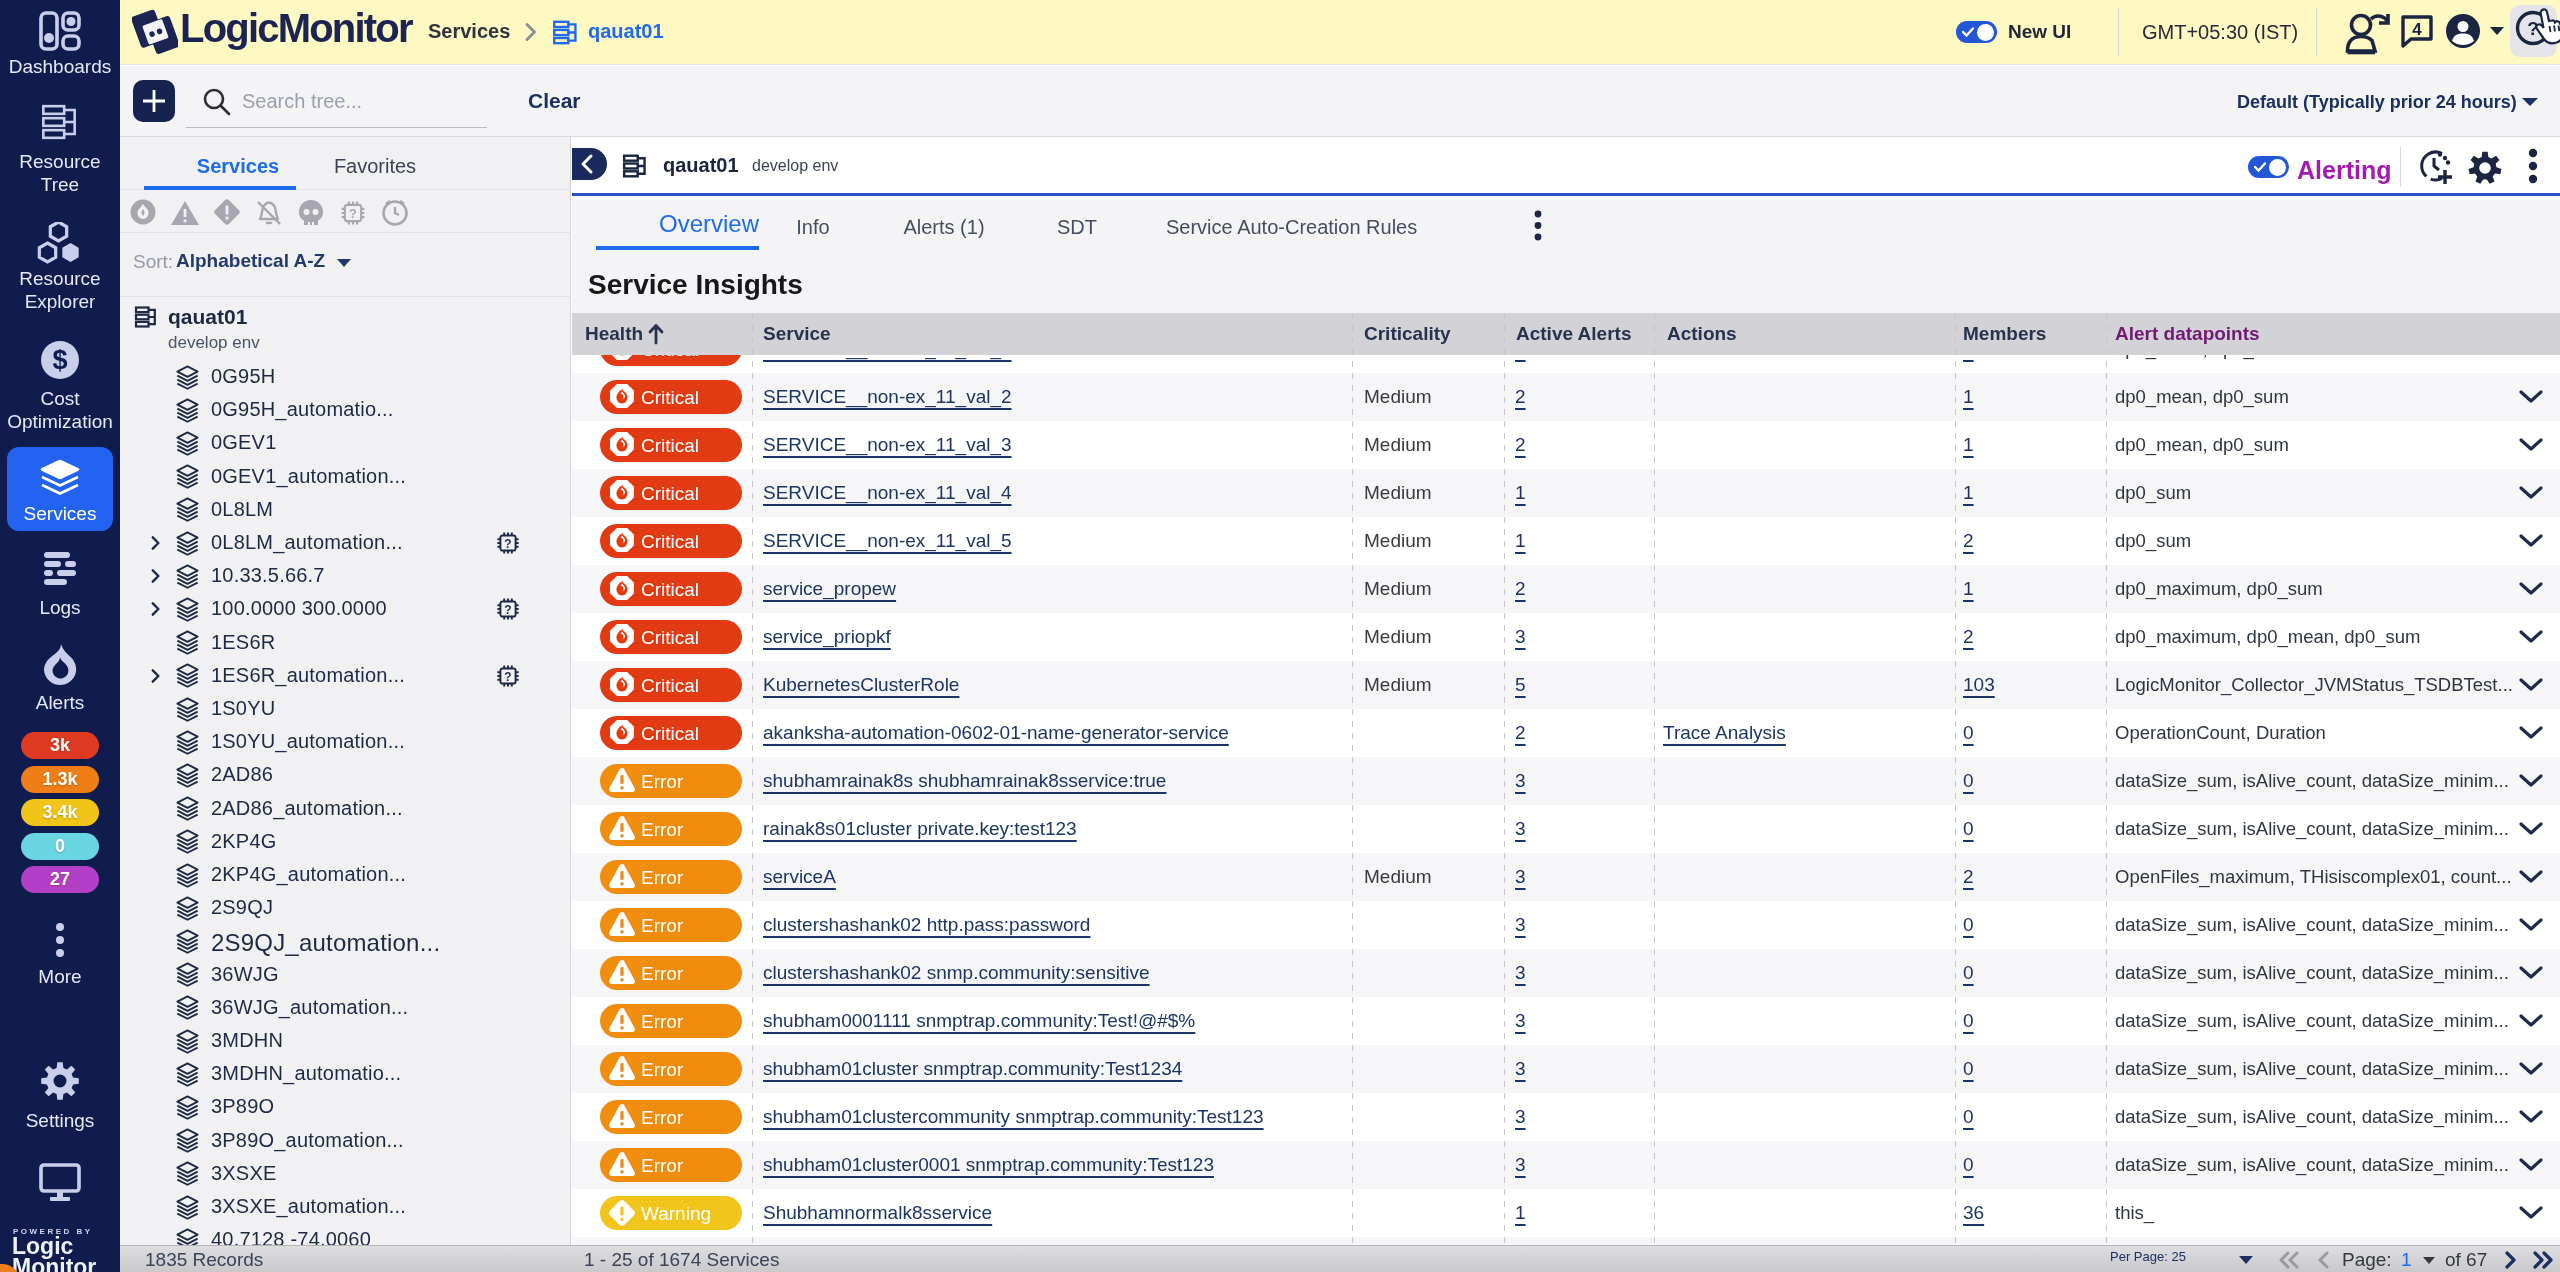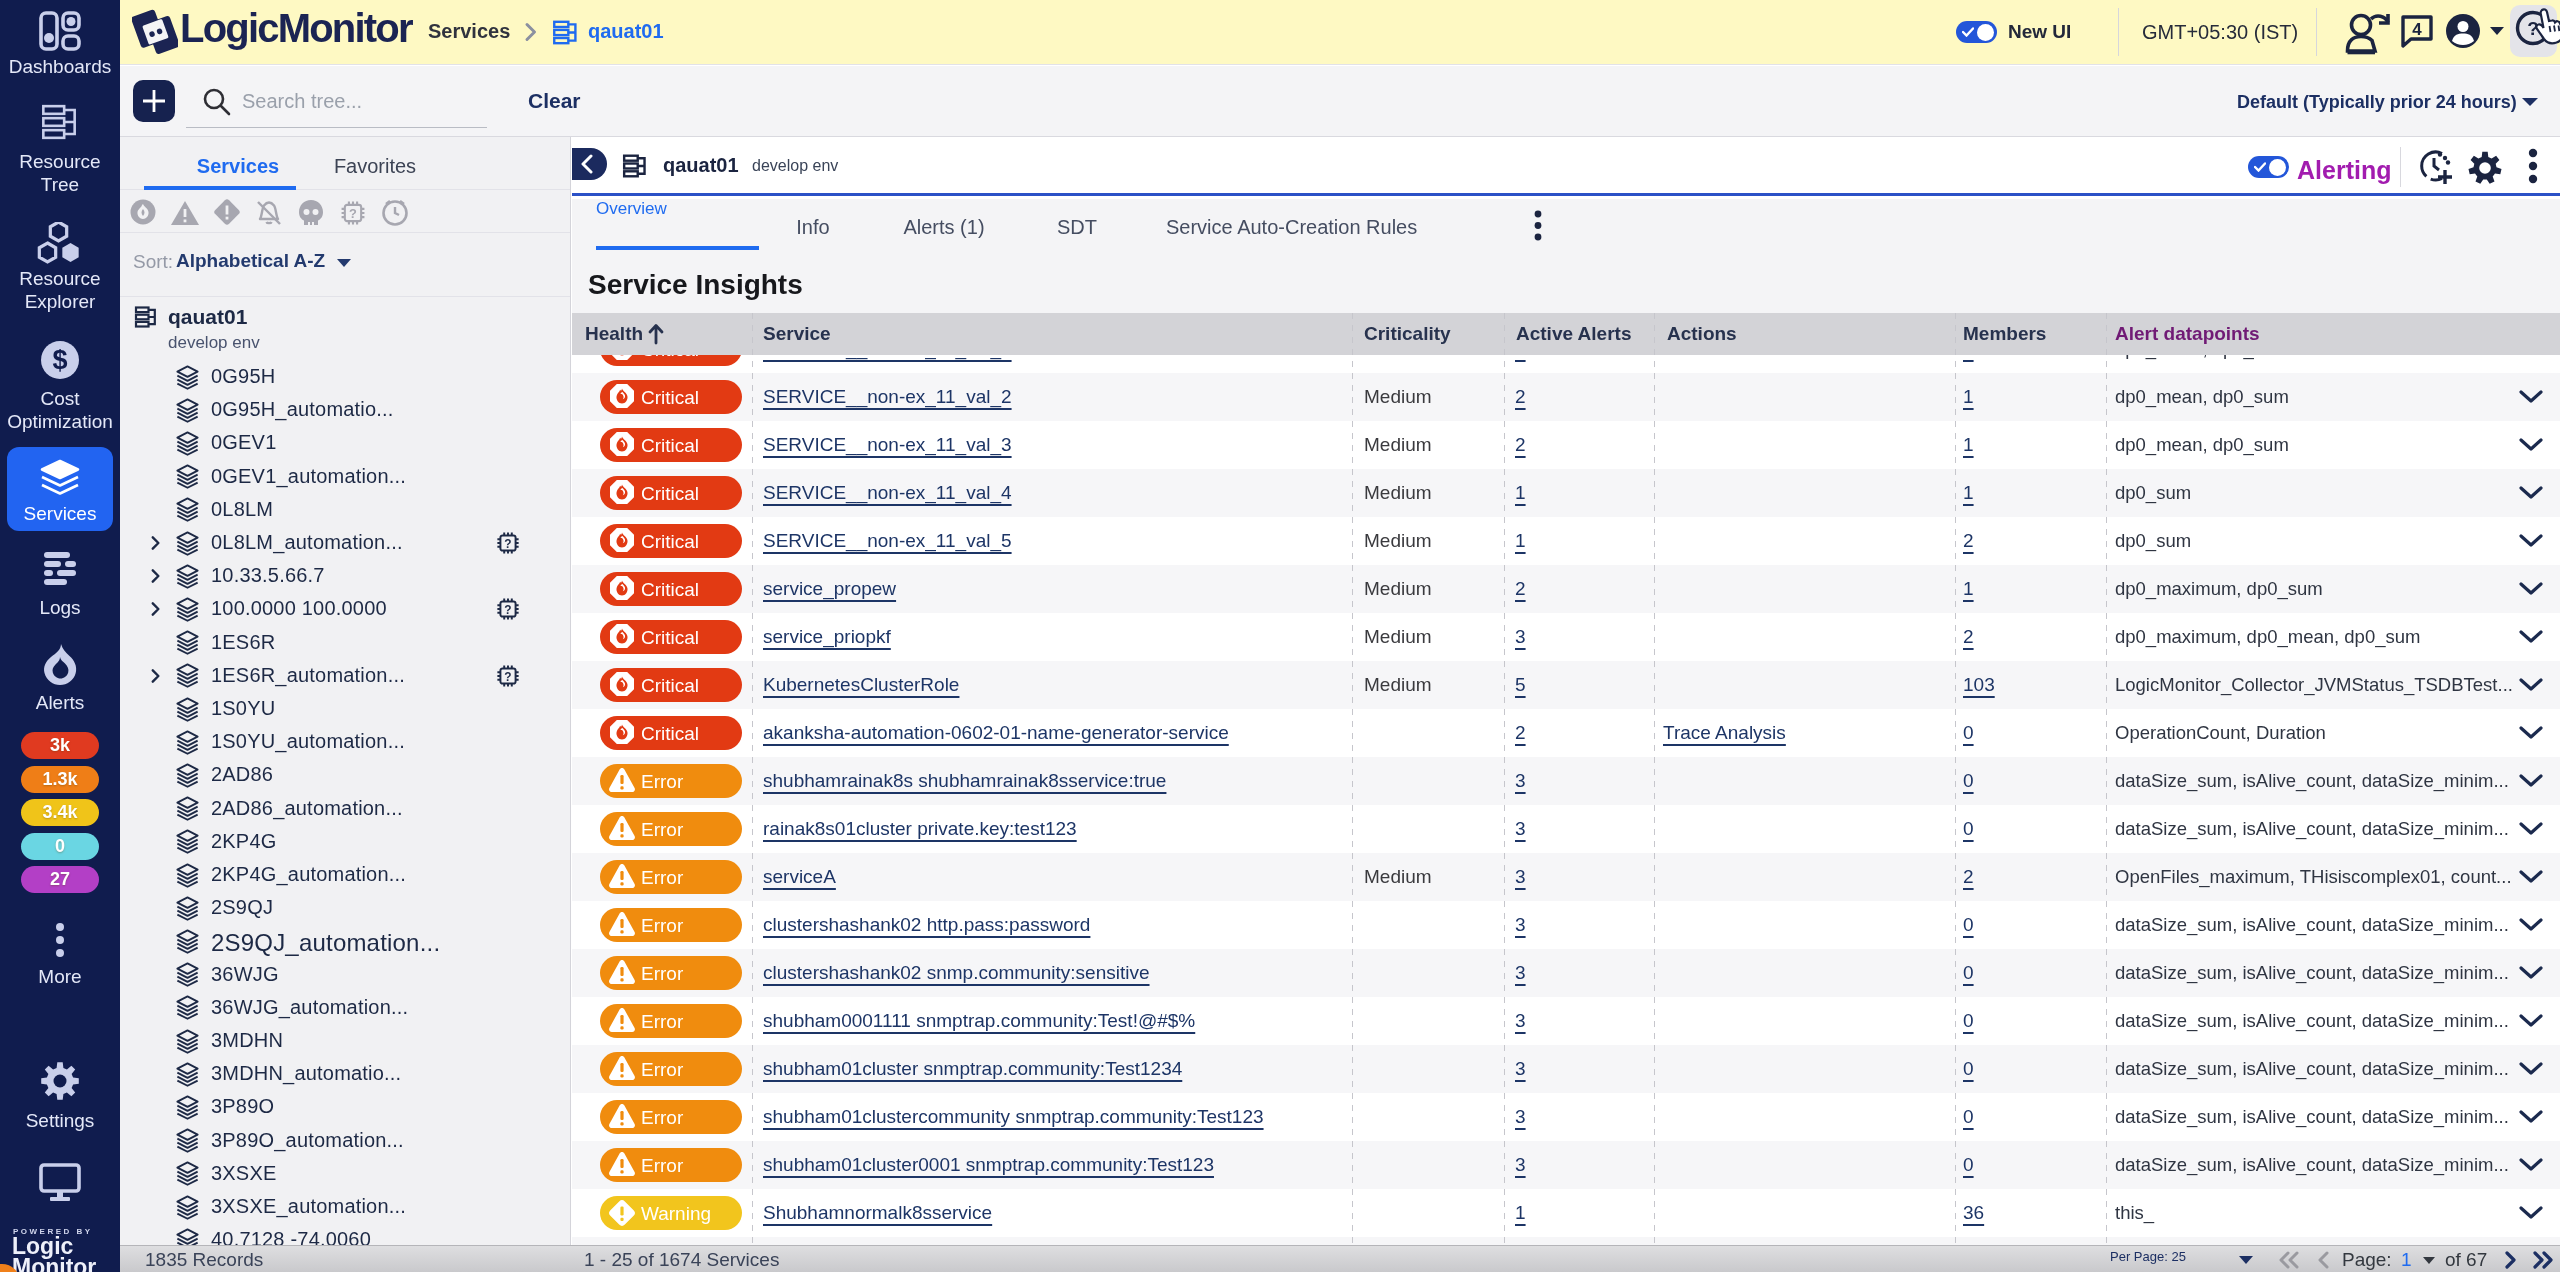--- a/index.html
+++ b/index.html
@@ -325,21 +325,21 @@
       <path d="M9,4.5 L16.5,12 9,19.5" fill="none" stroke="#1d2945" stroke-width="3.2" stroke-linecap="round" stroke-linejoin="round"></path>
     </svg>
 <svg class="abs" style="left:54px;top:458.90000000000003px" width="27" height="27" viewBox="0 0 24 24">
       <g fill="none" stroke="#1d2945" stroke-width="1.7" stroke-linejoin="round">
         <path d="M12,2.2 L21,6.8 12,11.4 3,6.8 Z"></path>
         <path d="M3,10.4 L12,15 21,10.4"></path>
         <path d="M3,13.9 L12,18.5 21,13.9"></path>
         <path d="M3,17.4 L12,22 21,17.4"></path>
       </g>
     </svg>
-<div class="abs" style="left:91px;top:460px;font-size:20px;letter-spacing:0.2px;color:#1d2945">100.0000 100.0000</div>
+<div class="abs" style="left:91px;top:460px;font-size:20px;letter-spacing:0.2px;color:#1d2945">100.0000 300.0000</div>
 <svg class="abs" style="left:375px;top:459.40000000000003px" width="26" height="26" viewBox="0 0 24 24">
       <g stroke="#1d2945" fill="none" stroke-width="1.8">
         <rect x="5" y="5" width="14" height="14" rx="2"></rect>
         <path d="M8.5,5 V2.2 M12,5 V2.2 M15.5,5 V2.2 M8.5,21.8 V19 M12,21.8 V19 M15.5,21.8 V19 M5,8.5 H2.2 M5,12 H2.2 M5,15.5 H2.2 M21.8,8.5 H19 M21.8,12 H19 M21.8,15.5 H19"></path>
       </g>
       <text x="12" y="16.2" font-size="11" font-weight="bold" fill="#1d2945" text-anchor="middle" font-family="Liberation Sans">?</text>
     </svg>
 <svg class="abs" style="left:54px;top:492.1px" width="27" height="27" viewBox="0 0 24 24">
       <g fill="none" stroke="#1d2945" stroke-width="1.7" stroke-linejoin="round">
         <path d="M12,2.2 L21,6.8 12,11.4 3,6.8 Z"></path>
@@ -560,21 +560,21 @@
       <path d="M14.3,0.7 L19.7,0.7 L20.3,6.0 L23.6,7.6 L28.1,4.8 L31.4,8.9 L27.7,12.7 L28.5,16.3 L33.5,18.0 L32.3,23.2 L27.0,22.6 L24.7,25.5 L26.5,30.5 L21.7,32.8 L18.8,28.4 L15.2,28.4 L12.3,32.8 L7.5,30.5 L9.3,25.5 L7.0,22.6 L1.7,23.2 L0.5,18.0 L5.5,16.3 L6.3,12.7 L2.6,8.9 L5.9,4.8 L10.4,7.6 L13.7,6.0 Z" fill="#1b2440"></path>
       <circle cx="17" cy="17" r="5.8" fill="#fff"></circle>
     </svg>
 <svg class="abs" style="left:1956px;top:11px" width="10" height="40" viewBox="0 0 10 40">
       <circle cx="5" cy="5" r="4.2" fill="#1b2440"></circle>
       <circle cx="5" cy="18" r="4.2" fill="#1b2440"></circle>
       <circle cx="5" cy="31" r="4.2" fill="#1b2440"></circle>
     </svg>
 <div class="abs" style="left:0;top:62px;width:1988px;height:114px;background:#f4f4f6"></div>
 <div class="abs" style="left:24px;top:109px;width:163px;height:4px;background:#1f6bf0"></div>
-<div class="abs" style="left:24px;top:62px;width:163px;text-align:left;font-size:17px;color:#1f6bf0">Overview</div>
+<div class="abs" style="left:24px;top:73px;width:163px;text-align:right;font-size:24px;color:#1f6bf0">Overview</div>
 <div class="abs" style="left:183px;top:79px;width:116px;text-align:center;font-size:20px;color:#454d61">Info</div>
 <div class="abs" style="left:302px;top:79px;width:140px;text-align:center;font-size:20px;color:#454d61">Alerts (1)</div>
 <div class="abs" style="left:446px;top:79px;width:118px;text-align:center;font-size:20px;color:#454d61">SDT</div>
 <div class="abs" style="left:594px;top:79px;font-size:20px;color:#454d61">Service Auto-Creation Rules</div>
 <svg class="abs" style="left:962px;top:73px" width="8" height="32" viewBox="0 0 8 32">
       <circle cx="4" cy="4" r="3.4" fill="#1b2440"></circle>
       <circle cx="4" cy="15.5" r="3.4" fill="#1b2440"></circle>
       <circle cx="4" cy="27" r="3.4" fill="#1b2440"></circle>
     </svg>
 <div class="abs" style="left:16px;top:132px;font-size:28px;font-weight:bold;color:#17181c">Service Insights</div>

